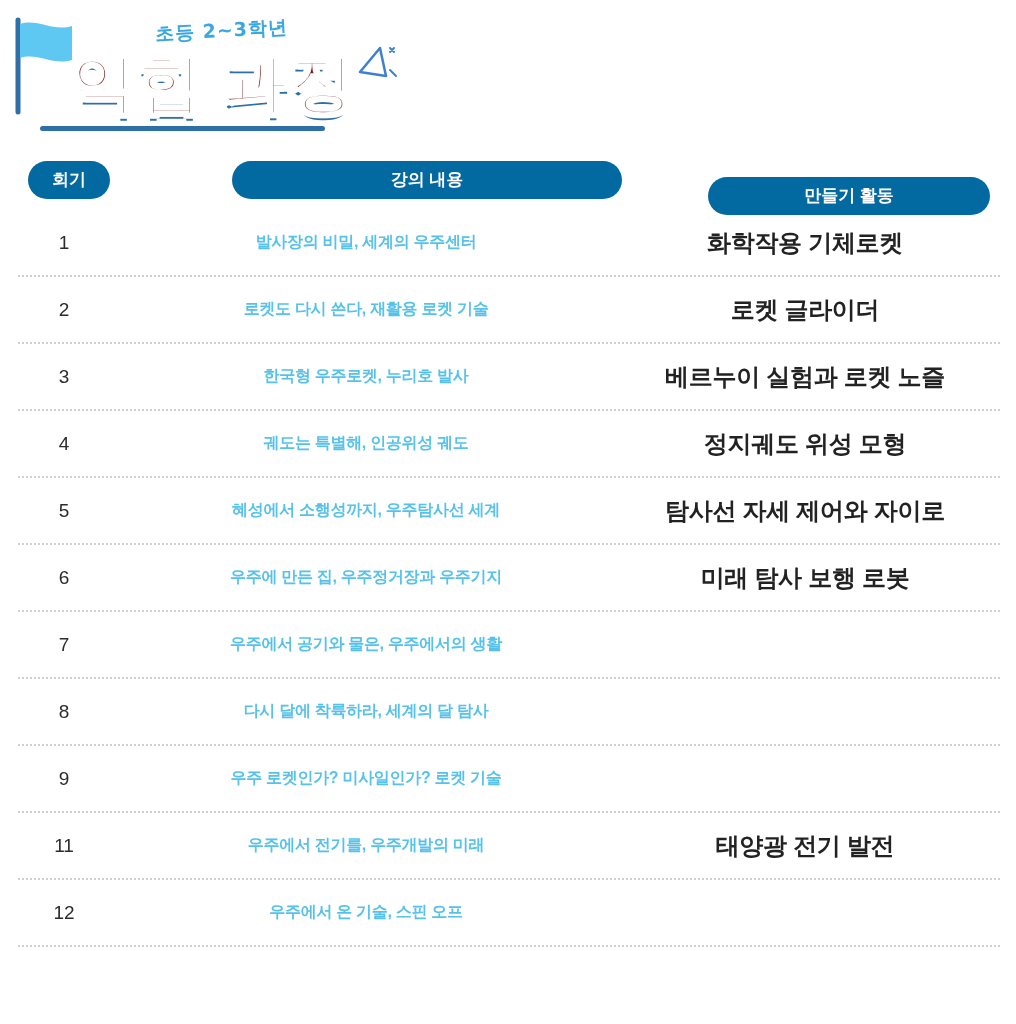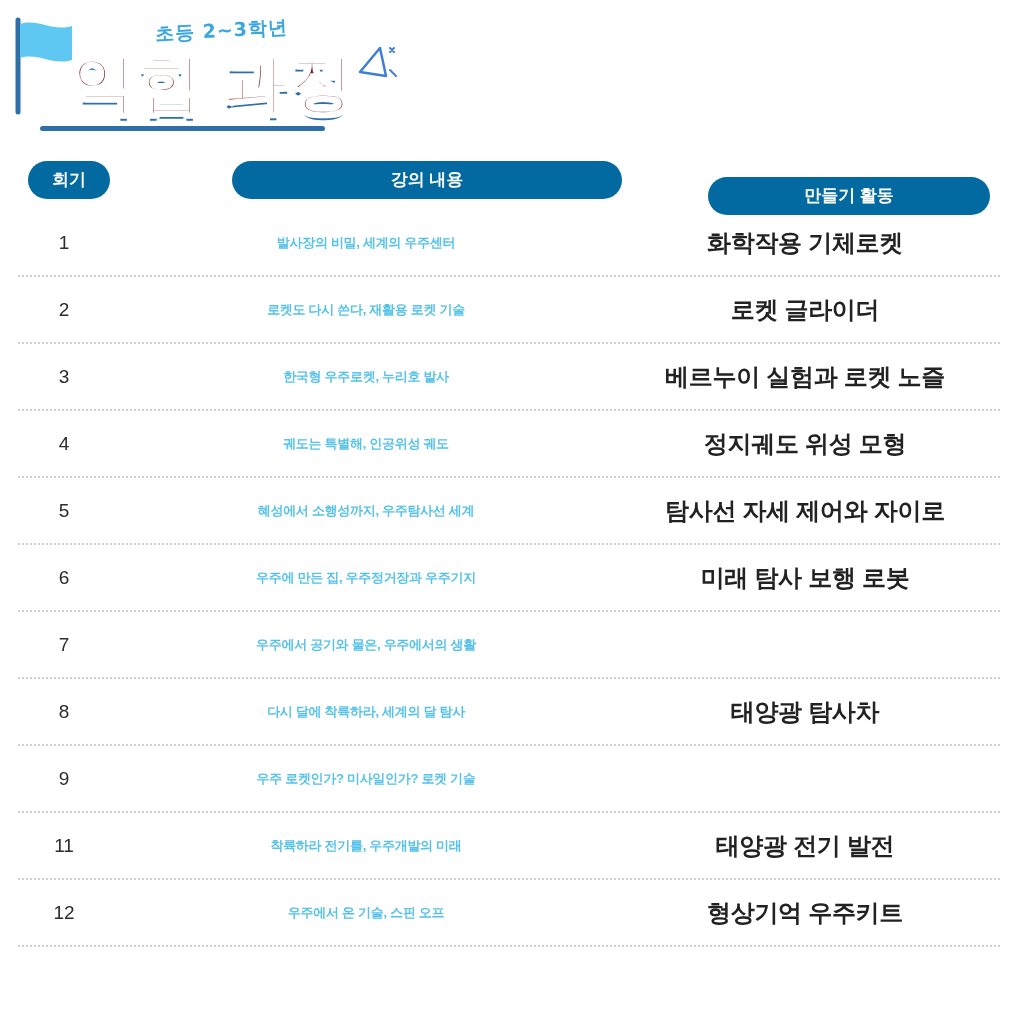--- a/index.html
+++ b/index.html
@@ -136,21 +136,21 @@
     width: 92px;
     text-align: center;
     font-size: 19px;
     color: #2c2c2c;
     font-weight: normal;
   }
 
   .cell-lecture {
     width: 512px;
     text-align: center;
-    font-size: 13px;
+    font-size: 16px;
     font-weight: bold;
     color: #56c2ea;
     letter-spacing: -0.3px;
   }
 
   .cell-activity {
     width: 366px;
     text-align: center;
     font-size: 24px;
     font-weight: bold;
@@ -230,35 +230,33 @@
     </div>
 
     <div class="row">
       <div class="cell-no">7</div>
       <div class="cell-lecture">우주에서 공기와 물은, 우주에서의 생활</div>
     </div>
 
     <div class="row">
       <div class="cell-no">8</div>
       <div class="cell-lecture">다시 달에 착륙하라, 세계의 달 탐사</div>
-      <div class="cell-activity">태양광 탐사차</div>
     </div>
 
     <div class="row">
       <div class="cell-no">9</div>
       <div class="cell-lecture">우주 로켓인가? 미사일인가? 로켓 기술</div>
     </div>
 
 
     <div class="row">
       <div class="cell-no">11</div>
-      <div class="cell-lecture">착륙하라 전기를, 우주개발의 미래</div>
+      <div class="cell-lecture">우주에서 전기를, 우주개발의 미래</div>
       <div class="cell-activity">태양광 전기 발전</div>
     </div>
 
     <div class="row">
       <div class="cell-no">12</div>
       <div class="cell-lecture">우주에서 온 기술, 스핀 오프</div>
-      <div class="cell-activity">형상기억 우주키트</div>
     </div>
 
   </div>
 </div>
 
 </body></html>

